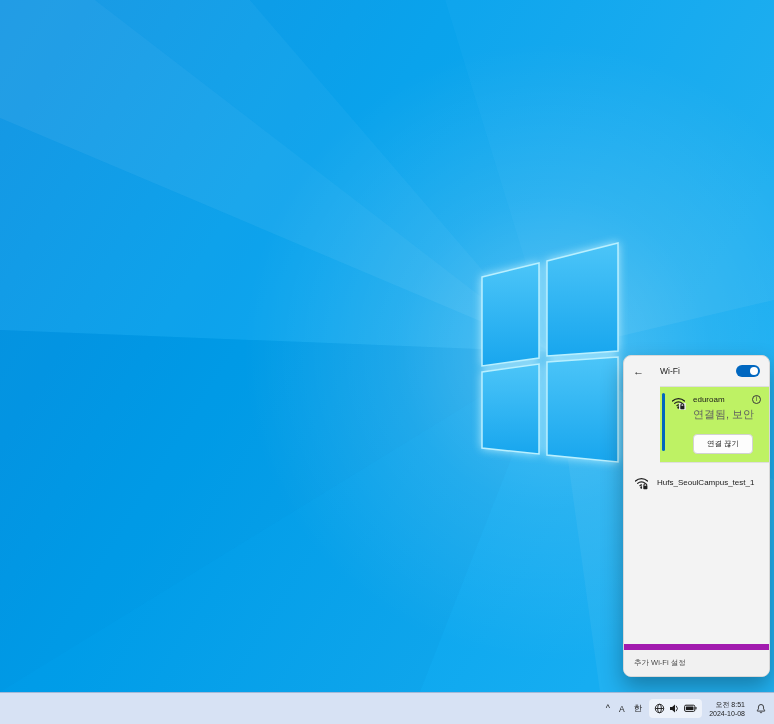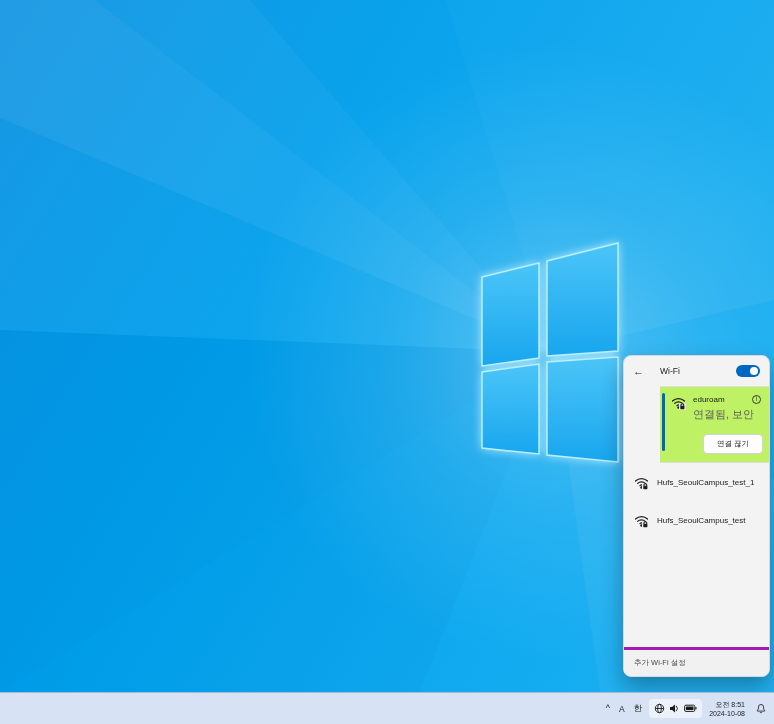--- a/index.html
+++ b/index.html
@@ -21,27 +21,27 @@
   .toggle{margin-left:auto;width:24px;height:12px;border-radius:7px;background:#0067c0;position:relative;}
   .toggle .knob{position:absolute;right:2px;top:2px;width:8px;height:8px;border-radius:50%;background:#ffffff;}
 
   .connected-card{position:relative;flex:0 0 77px;background:#bef264;border-top:1px solid #dedede;border-bottom:1px solid #dedede;box-sizing:border-box;margin-left:36px;}
   .accent-bar{position:absolute;left:2px;top:6px;width:3px;height:58px;border-radius:2px;background:#0067c0;}
   .conn-row{display:flex;align-items:flex-start;padding:8px 8px 0 11px;gap:7px;}
   .conn-text .ssid{font-size:8px;color:#1b1b1b;}
   .conn-text .status{font-size:11px;color:#606060;margin-top:3px;}
   .info-btn{position:absolute;right:8px;top:8px;width:9px;height:9px;border:1px solid #3a3a3a;border-radius:50%;
     display:flex;align-items:center;justify-content:center;font-size:6.5px;color:#3a3a3a;box-sizing:border-box;line-height:1;}
-  .disconnect-btn{position:absolute;right:6px;bottom:8px;background:#fdfdfd;border:1px solid #d2d2d2;border-radius:4px;
+  .disconnect-btn{position:absolute;right:16px;bottom:8px;background:#fdfdfd;border:1px solid #d2d2d2;border-radius:4px;
     font-size:7.5px;color:#1b1b1b;padding:4px 13px;font-family:inherit;}
 
   .net-list{flex:1 1 auto;display:flex;flex-direction:column;}
   .net-item{height:38px;display:flex;align-items:center;gap:8px;padding:0 10px;}
   .net-item .ssid{font-size:8px;color:#1b1b1b;}
-  .panel-footer{flex:0 0 26px;border-top:3px solid #a21caf;display:flex;align-items:center;padding:0 10px;background:#f1f1f1;}
+  .panel-footer{flex:0 0 26px;border-top:6px solid #a21caf;display:flex;align-items:center;padding:0 10px;background:#f1f1f1;}
   .panel-footer span{font-size:7.5px;color:#494949;}
 
   .wifi-ico{flex:0 0 auto;}
 
   
   .taskbar{position:absolute;left:0;bottom:0;width:774px;height:32px;background:#d7e2f4;border-top:1px solid rgba(70,110,160,0.35);box-sizing:border-box;}
   .tray{position:absolute;right:4px;top:0;height:100%;display:flex;align-items:center;gap:5px;}
   .tray-chevron{font-size:9px;color:#1b1b1b;padding:0 2px;line-height:1;}
   .ime{font-size:8.5px;color:#1b1b1b;padding:0 2px;}
   .quick-settings{display:flex;align-items:center;gap:4px;padding:4px 5px;border-radius:4px;background:rgba(255,255,255,0.55);}
@@ -133,34 +133,20 @@
               <path d="M6.3 11.3 A2.5 2.5 0 0 1 9.7 11.3"></path>
           </g>
           <circle cx="8" cy="13.4" r="1.3" fill="#1f1f1f"></circle>
           <rect x="8.6" y="8.6" width="7.2" height="7.2" fill="#f3f3f3"></rect>
           <path d="M10.6 11.6 v-0.9 a1.5 1.5 0 0 1 3 0 v0.9" fill="none" stroke="#1f1f1f" stroke-width="1.1"></path>
           <rect x="9.9" y="11.5" width="4.4" height="3.7" rx="0.7" fill="#1f1f1f"></rect>
         </svg>
         <span class="ssid">Hufs_SeoulCampus_test_1</span>
       </div>
 
-      <div class="net-item">
-        <svg class="wifi-ico" width="15" height="15" viewBox="0 0 16 16">
-          <g fill="none" stroke="#1f1f1f" stroke-width="1.3" stroke-linecap="round">
-            <path d="M1.6 6.4 A9.2 9.2 0 0 1 14.4 6.4"></path>
-              <path d="M3.9 8.9 A6 6 0 0 1 12.1 8.9"></path>
-              <path d="M6.3 11.3 A2.5 2.5 0 0 1 9.7 11.3"></path>
-          </g>
-          <circle cx="8" cy="13.4" r="1.3" fill="#1f1f1f"></circle>
-          <rect x="8.6" y="8.6" width="7.2" height="7.2" fill="#f3f3f3"></rect>
-          <path d="M10.6 11.6 v-0.9 a1.5 1.5 0 0 1 3 0 v0.9" fill="none" stroke="#1f1f1f" stroke-width="1.1"></path>
-          <rect x="9.9" y="11.5" width="4.4" height="3.7" rx="0.7" fill="#1f1f1f"></rect>
-        </svg>
-        <span class="ssid">Hufs_SeoulCampus_test</span>
-      </div>
 
 
 
 
     </div>
 
     <div class="panel-footer">
       <span>추가 Wi-Fi 설정</span>
     </div>
   </div>

